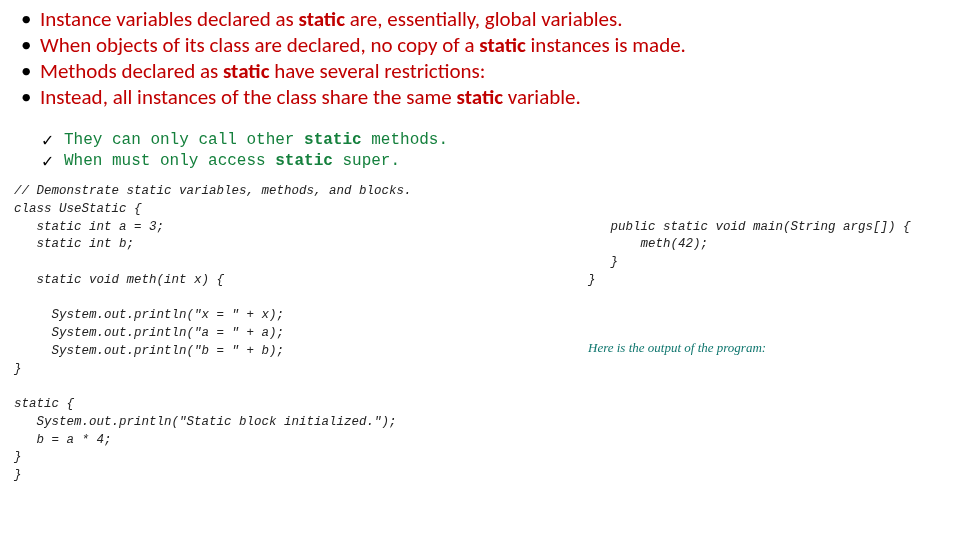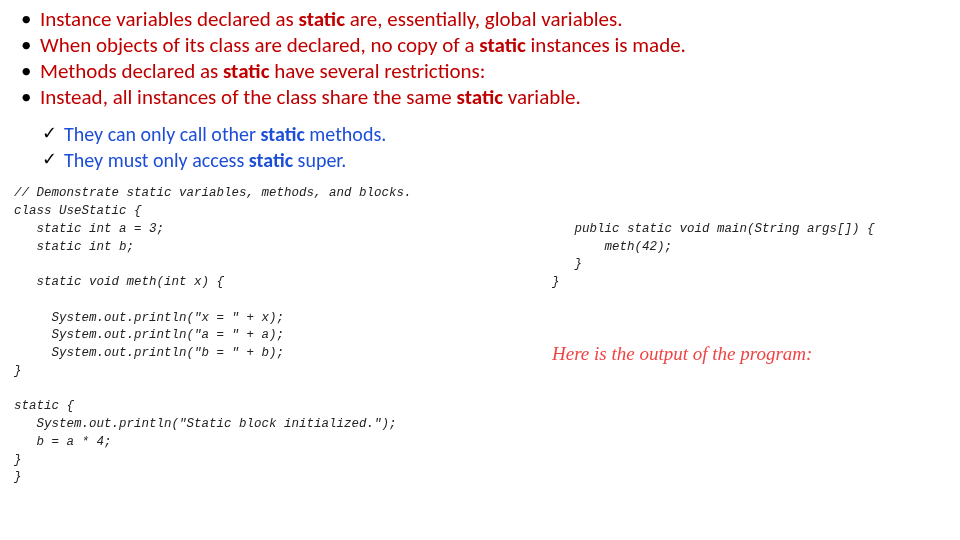--- a/index.html
+++ b/index.html
@@ -10,21 +10,21 @@
     background: #ffffff;
     font-family: Calibri, "Segoe UI", Arial, sans-serif;
     color: #000000;
     overflow: hidden;
   }
   .slide {
     box-sizing: border-box;
     padding: 6px 14px 0 14px;
   }
   ul.main {
-    margin: 0 0 12px 0;
+    margin: 0 0 20px 0;
     padding: 0 0 0 22px;
     list-style: none;
   }
   ul.main > li {
     position: relative;
     font-size: 21px;
     line-height: 1.24;
     padding-left: 4px;
     color: #c00000;
   }
@@ -35,24 +35,25 @@
     font-size: 21px;
     color: #000000;
   }
   ul.sub {
     margin: 0 0 6px 0;
     padding: 0 0 0 46px;
     list-style: none;
   }
   ul.sub > li {
     position: relative;
-    font-size: 20px;
+    font-size: 16px;
     line-height: 1.28;
-    color: #1d4ed8;
+    color: #15803d;
     padding-left: 4px;
+    font-family: Liberation Mono, monospace;
   }
   ul.sub > li::before {
     content: "\2713";
     position: absolute;
     left: -18px;
     font-size: 18px;
     color: #000000;
   }
   .b { font-weight: 700; }
   .code-area {
@@ -62,27 +63,27 @@
   }
   .code-left, .code-right {
     font-family: "Courier New", Courier, monospace;
     font-size: 12.5px;
     line-height: 1.42;
     white-space: pre;
     color: #222;
     font-style: italic;
   }
   .code-left { flex: 0 0 510px; }
-  .code-right { flex: 1; }
+  .code-right { flex: 1; margin-left: 36px; }
   .caption {
     font-family: Georgia, "Times New Roman", serif;
-    font-size: 19px;
+    font-size: 13px;
     white-space: normal;
     margin: 14px 0 8px 0;
-    color: #ef4444;
+    color: #0f766e;
   }
 </style>
 </head>
 <body>
 
 <div class="slide">
 
   <ul class="main">
     <li>
       <span>Instance variables declared as </span><span class="b">static</span><span> are, essentially, global variables.</span>
@@ -96,21 +97,21 @@
     <li>
       <span>Instead, all instances of the class share the same </span><span class="b">static</span><span> variable.</span>
     </li>
   </ul>
 
   <ul class="sub">
     <li>
       <span>They can only call other </span><span class="b">static</span><span> methods.</span>
     </li>
     <li>
-      <span>They must only access </span><span class="b">static</span><span> super.</span>
+      <span>When must only access </span><span class="b">static</span><span> super.</span>
     </li>
   </ul>
 
   <div class="code-area">
     <div class="code-left">// Demonstrate static variables, methods, and blocks.
 class UseStatic {
    static int a = 3;
    static int b;
 
    static void meth(int x) {

